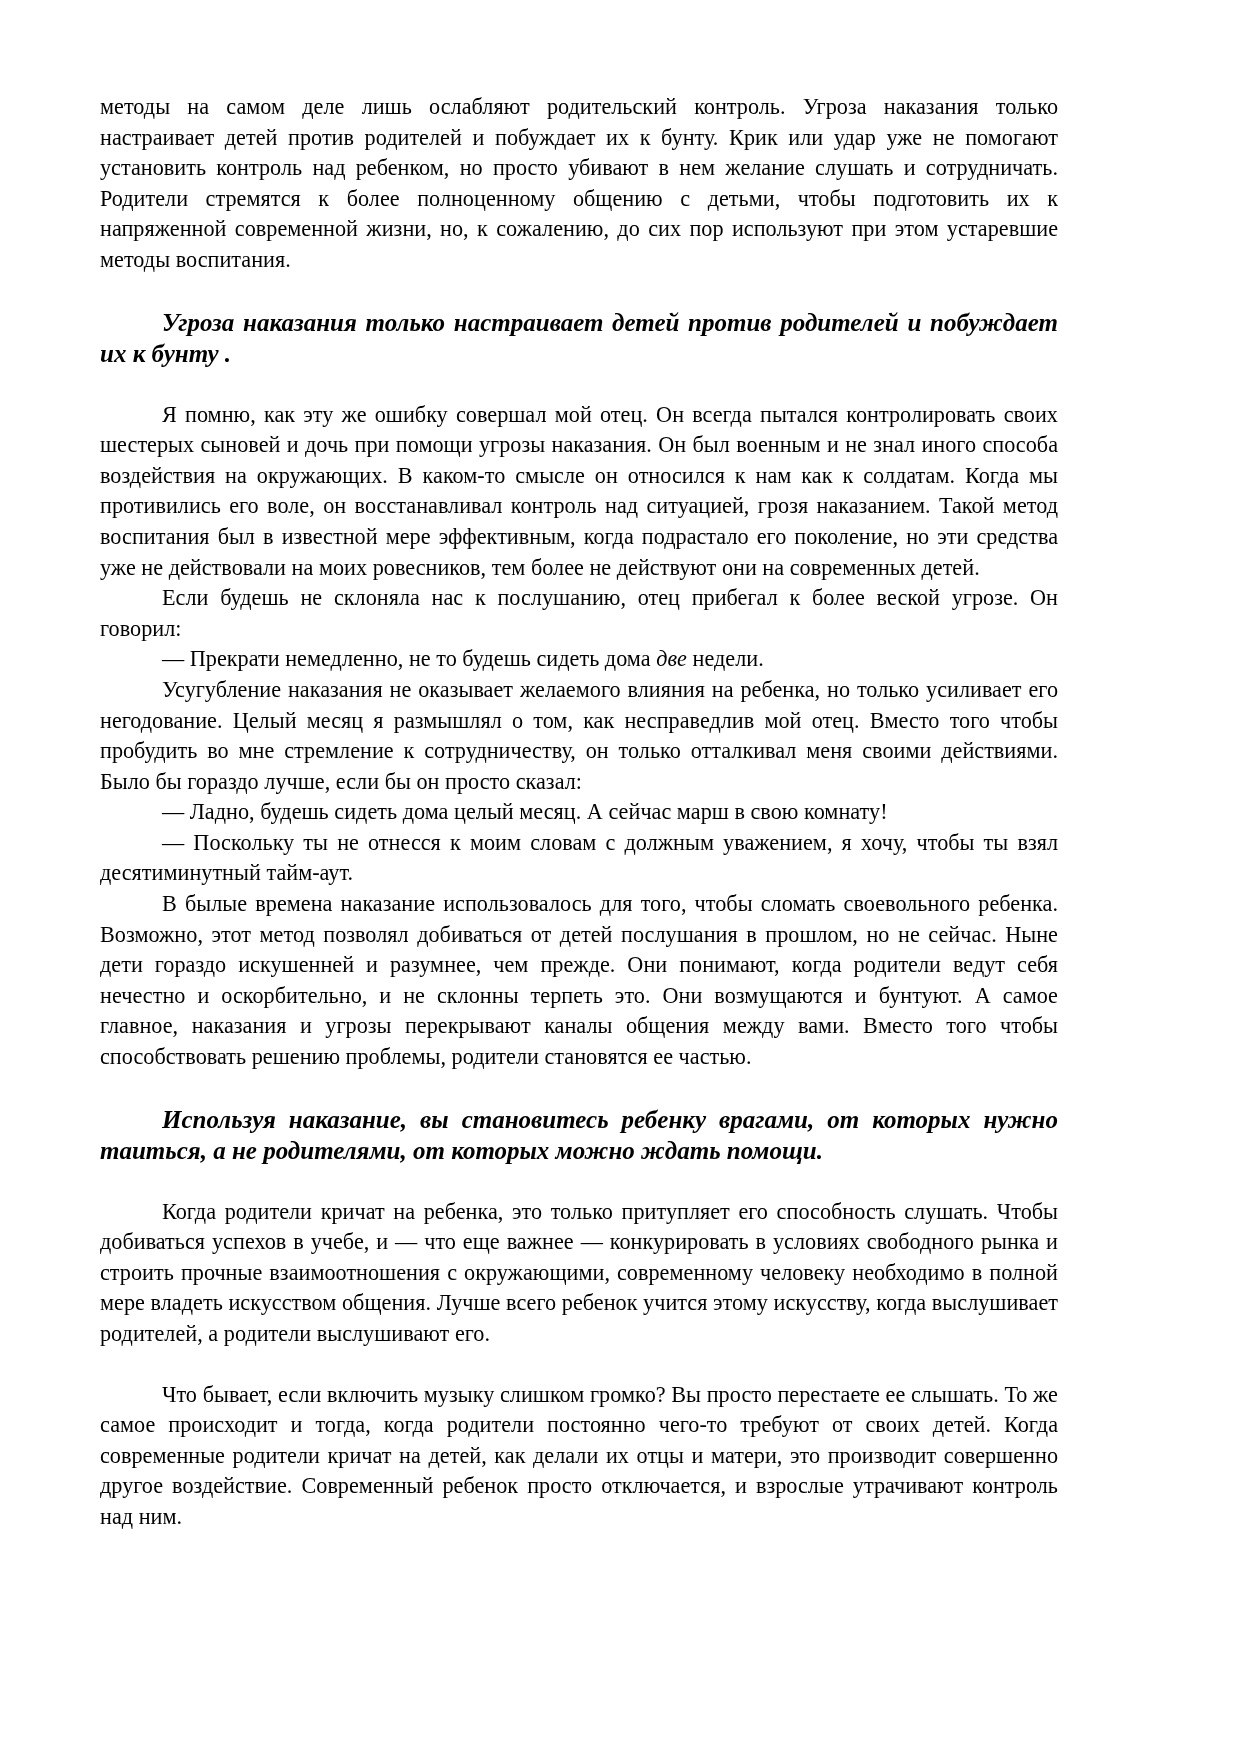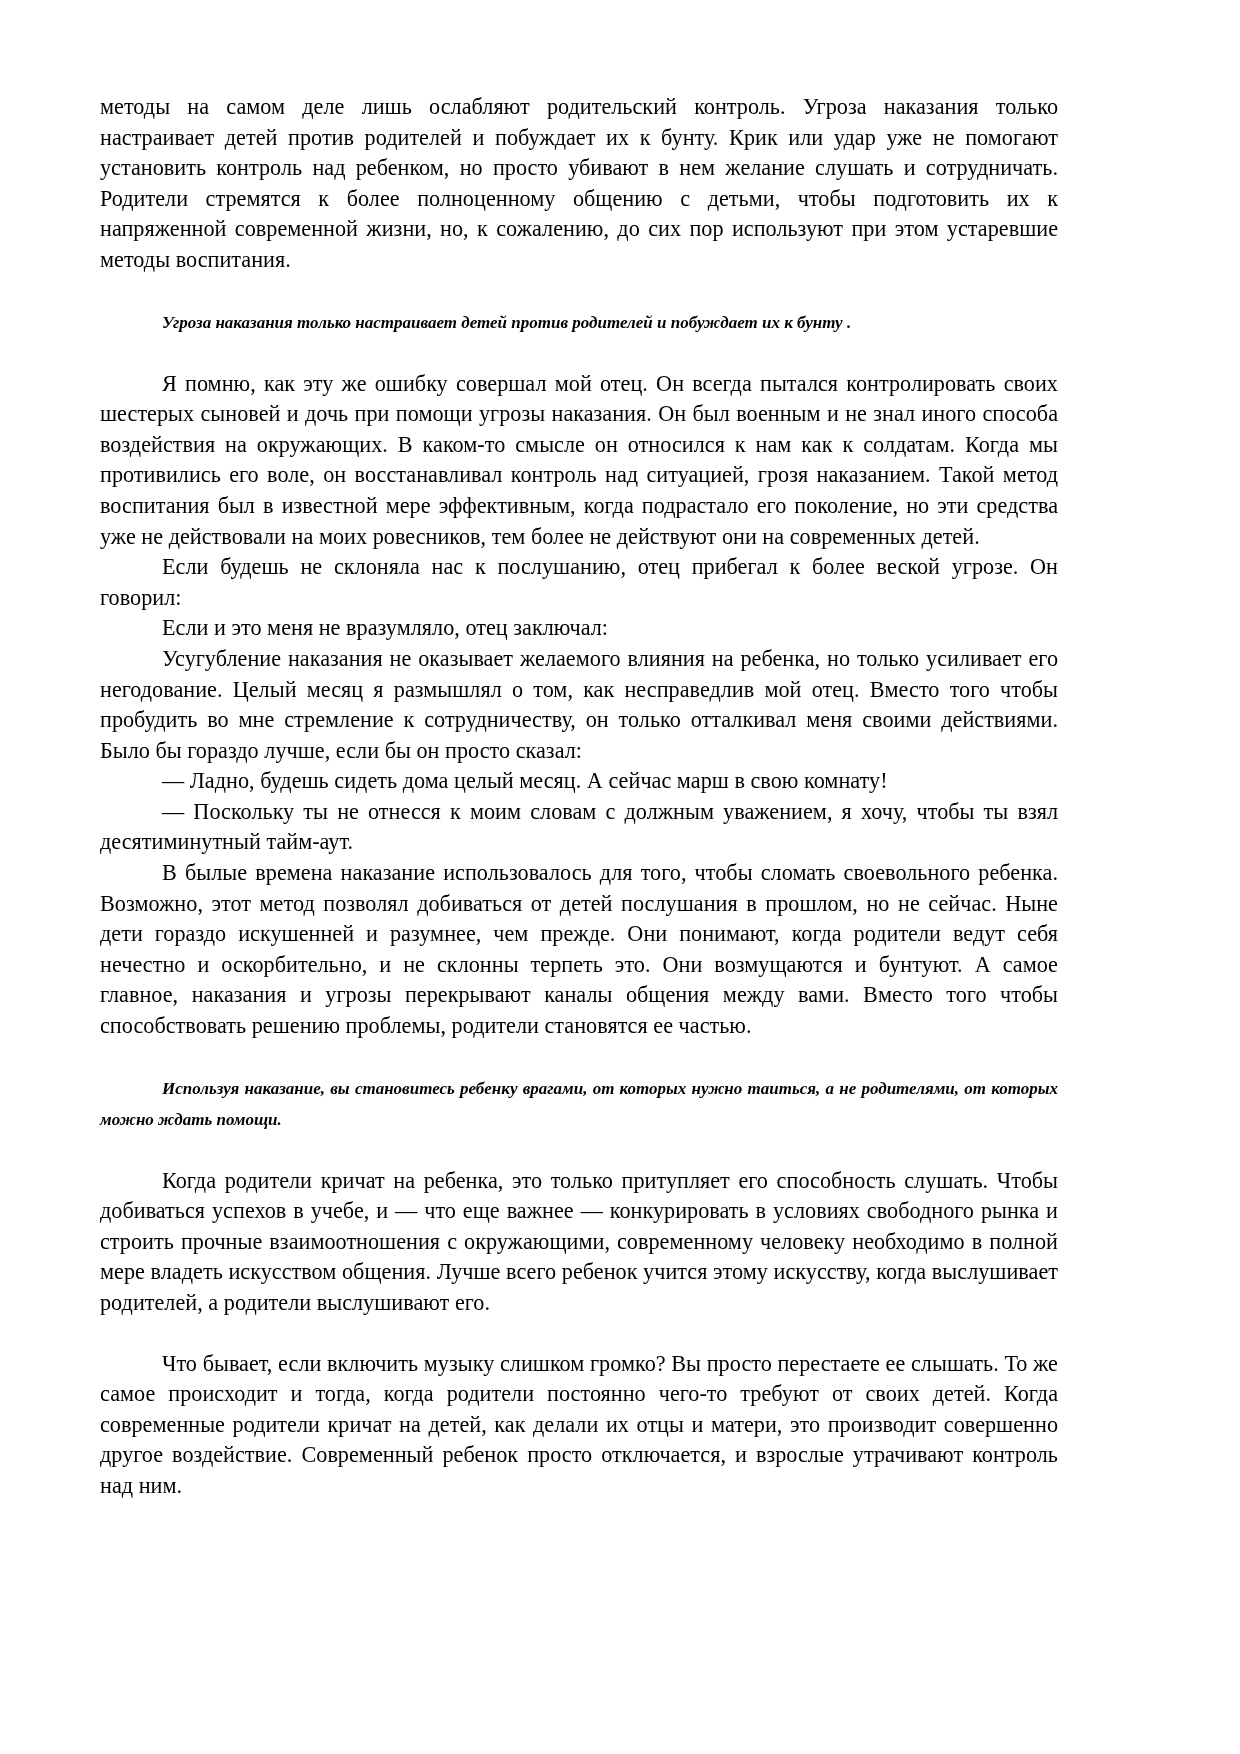--- a/index.html
+++ b/index.html
@@ -39,21 +39,21 @@
   p.noindent {
     text-indent: 0;
   }
   p.last-line-natural {
     text-align-last: left;
   }
   .quote {
     margin: 0;
     font-weight: bold;
     font-style: italic;
-    font-size: 17px;
+    font-size: 25px;
     line-height: 31px;
     text-align: justify;
     text-indent: 62px;
     text-align-last: left;
   }
   .em-italic {
     font-style: italic;
   }
   .gap-para {
     height: 30px;
@@ -78,22 +78,22 @@
     <div class="quote">Угроза наказания только настраивает детей против родителей и побуждает их к бунту .</div>
 
     <div class="gap-quote-bottom"></div>
 
     <p class="indent last-line-natural">Я помню, как эту же ошибку совершал мой отец. Он всегда пытался контролировать своих шестерых сыновей и дочь при помощи угрозы наказания. Он был военным и не знал иного способа воздействия на окружающих. В каком-то смысле он относился к нам как к солдатам. Когда мы противились его воле, он восстанавливал контроль над ситуацией, грозя наказанием. Такой метод воспитания был в известной мере эффективным, когда подрастало его поколение, но эти средства уже не действовали на моих ровесников, тем более не действуют они на современных детей.</p>
 
     <p class="indent last-line-natural">Если будешь не склоняла нас к послушанию, отец прибегал к более веской угрозе. Он говорил:</p>
 
 
 
+    <p class="indent last-line-natural"><span>— Прекрати немедленно, не то будешь сидеть дома </span><span class="em-italic">две</span><span>  недели.</span></p>
 
-    <p class="indent last-line-natural">Если и это меня не вразумляло, отец заключал:</p>
 
     <p class="indent last-line-natural">Усугубление наказания не оказывает желаемого влияния на ребенка, но только усиливает его негодование. Целый месяц я размышлял о том, как несправедлив мой отец. Вместо того чтобы пробудить во мне стремление к сотрудничеству, он только отталкивал меня своими действиями. Было бы гораздо лучше, если бы он просто сказал:</p>
 
     <p class="indent last-line-natural">— Ладно, будешь сидеть дома целый месяц. А сейчас марш в свою комнату!</p>
 
     <p class="indent last-line-natural">— Поскольку ты не отнесся к моим словам с должным уважением, я хочу, чтобы ты взял десятиминутный тайм-аут.</p>
 
     <p class="indent last-line-natural">В былые времена наказание использовалось для того, чтобы сломать своевольного ребенка. Возможно, этот метод позволял добиваться от детей послушания в прошлом, но не сейчас. Ныне дети гораздо искушенней и разумнее, чем прежде. Они понимают, когда родители ведут себя нечестно и оскорбительно, и не склонны терпеть это. Они возмущаются и бунтуют. А самое главное, наказания и угрозы перекрывают каналы общения между вами. Вместо того чтобы способствовать решению проблемы, родители становятся ее частью.</p>
 
     <div class="gap-quote-top"></div>

